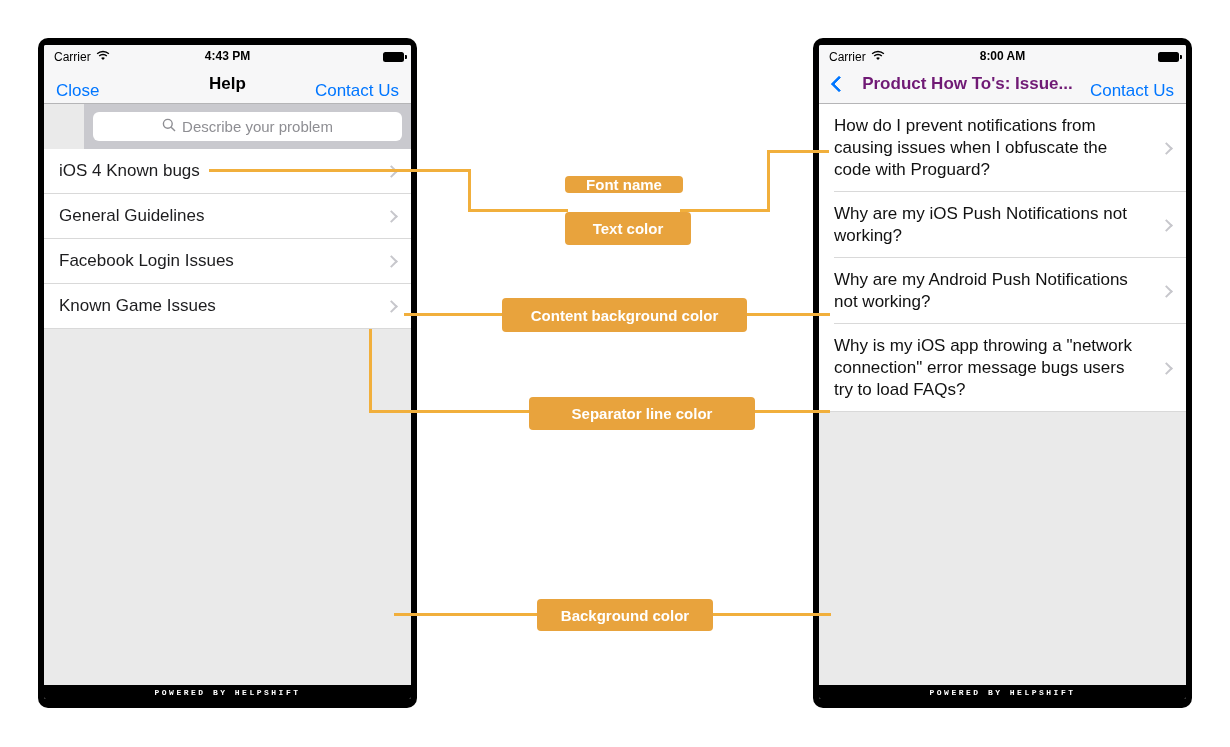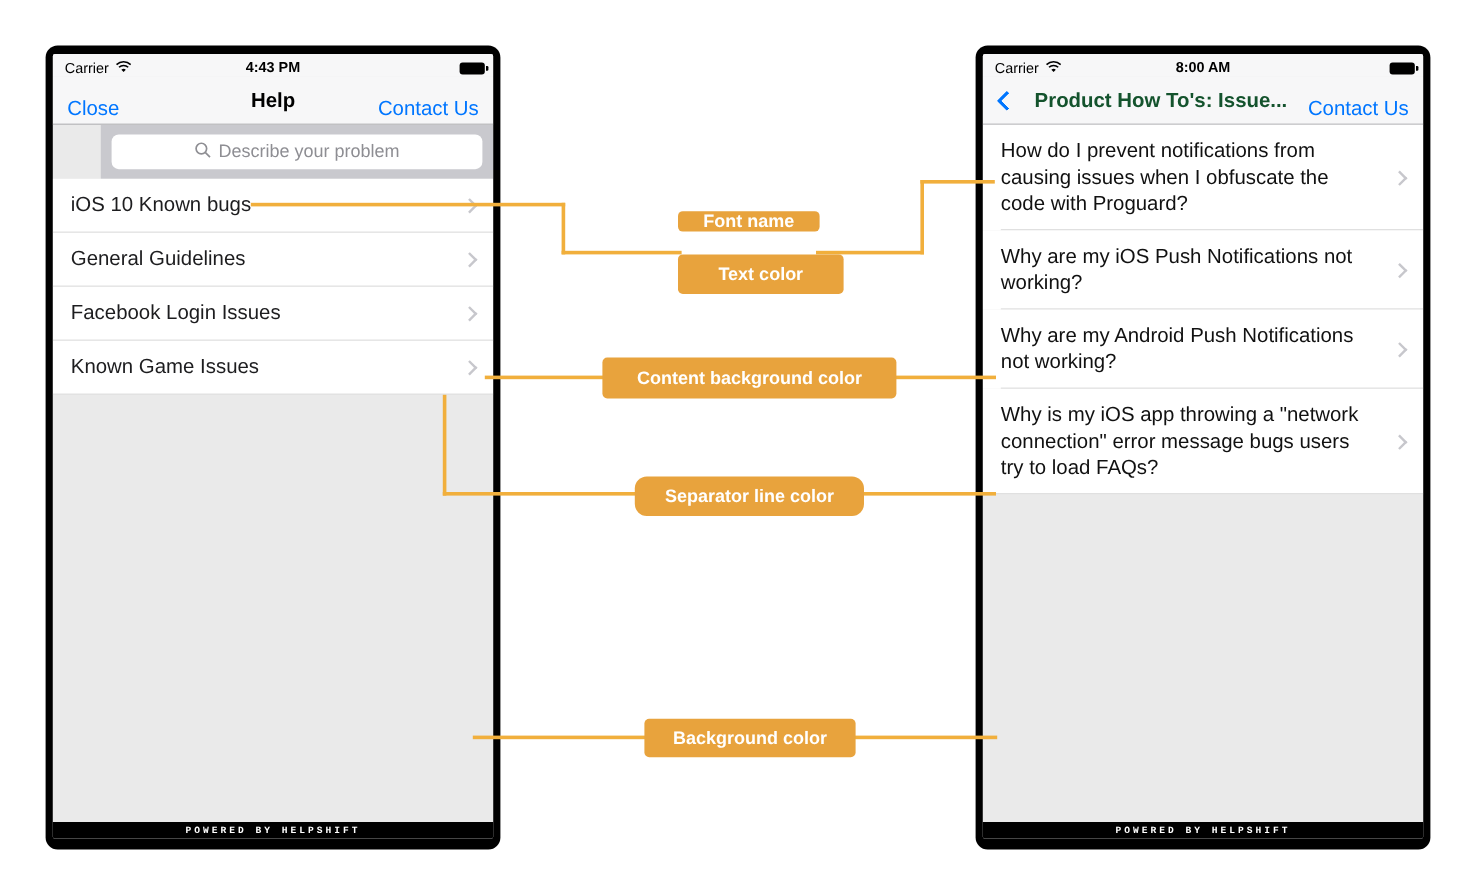--- a/index.html
+++ b/index.html
@@ -43,21 +43,21 @@
     flex-shrink:0; display:flex; align-items:center; padding:0 12px;
     font-size:17px; position:relative;
   }
   .nav-btn { color:#0076FF; cursor:pointer; white-space:nowrap;margin-top:15px; }
   .nav-right { margin-left:auto; }
   .nav-title-center {
     position:absolute; left:0; right:0; text-align:center;
     font-weight:bold; color:#000;
   }
   .nav-title-flex {
-    flex:1; text-align:center; font-weight:bold; color:#14532d;
+    flex:1; text-align:center; font-weight:bold; color:#701a75;
     white-space:nowrap; overflow:hidden; margin:0 6px;
   }
   .back-chev { width:12px; height:12px; border-left:3px solid #0076FF;
     border-bottom:3px solid #0076FF; transform:rotate(45deg);
     flex-shrink:0; margin-left:2px; border-radius:1px; }
 
   
   .search-section { height:45px; background:#C9C9CE; flex-shrink:0;
     display:flex; align-items:center; padding:0 9px;margin-left:40px; }
   .search-input {
@@ -96,23 +96,23 @@
     font-weight:bold; letter-spacing:2.5px; white-space:nowrap;
   }
 
   
   .tag {
     position:absolute; z-index:6; background:#E8A33D; color:#fff;
     border-radius:4px; display:flex; align-items:center; justify-content:center;
     font-size:15px; font-weight:bold; white-space:nowrap;
   }
   #tag-font-name   { left:565px; top:176px; width:118px; height:17px; }
-  #tag-text-color  { left:565px; top:212px; width:138px; height:33px; }
+  #tag-text-color  { left:565px; top:212px; width:126px; height:33px; }
   #tag-content-bg  { left:502px; top:298px; width:245px; height:34px; }
-  #tag-separator   { left:529px; top:397px; width:191px; height:33px;border-radius:10px; }
+  #tag-separator   { left:529px; top:397px; width:226px; height:33px; }
   #tag-background  { left:537px; top:599px; width:176px; height:32px; }
 
   .line { position:absolute; background:#F1AF3C; z-index:5; }
   #ln-1a { left:209px; top:169px; width:262px; height:3px; }
   #ln-1b { left:468px; top:169px; width:3px;  height:43px; }
   #ln-1c { left:468px; top:209px; width:100px; height:3px; }
   #ln-1d { left:680px; top:209px; width:90px; height:3px; }
   #ln-1e { left:767px; top:150px; width:3px;  height:62px; }
   #ln-1f { left:767px; top:150px; width:62px; height:3px; }
   #ln-2a { left:404px; top:313px; width:100px; height:3px; }
@@ -155,21 +155,21 @@
             <circle cx="5.8" cy="5.8" r="4.4" stroke="#8E8E93" stroke-width="1.4" fill="none"></circle>
             <line x1="9.2" y1="9.2" x2="13" y2="13" stroke="#8E8E93" stroke-width="1.4"></line>
           </svg>
         </span>
         <span>Describe your problem</span>
       </div>
     </div>
 
     <div>
       <div class="row">
-        <span class="label">iOS 10 Known bugs</span>
+        <span class="label">iOS 4 Known bugs</span>
         <span class="chev"></span>
       </div>
       <div class="row">
         <span class="label">General Guidelines</span>
         <span class="chev"></span>
       </div>
       <div class="row">
         <span class="label">Facebook Login Issues</span>
         <span class="chev"></span>
       </div>

